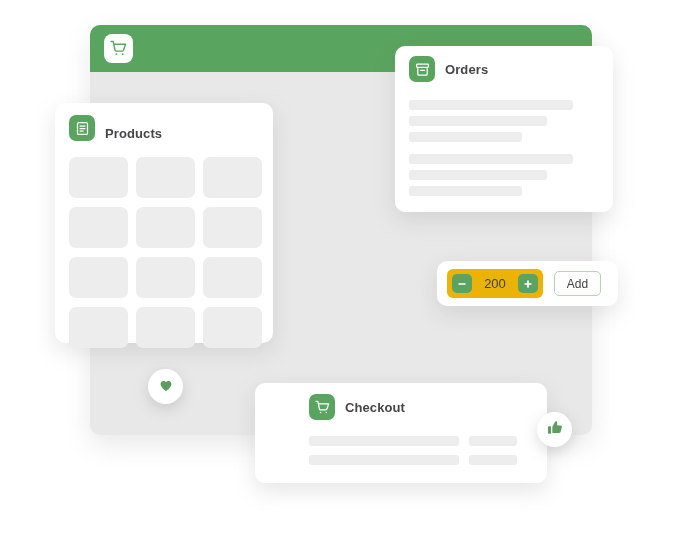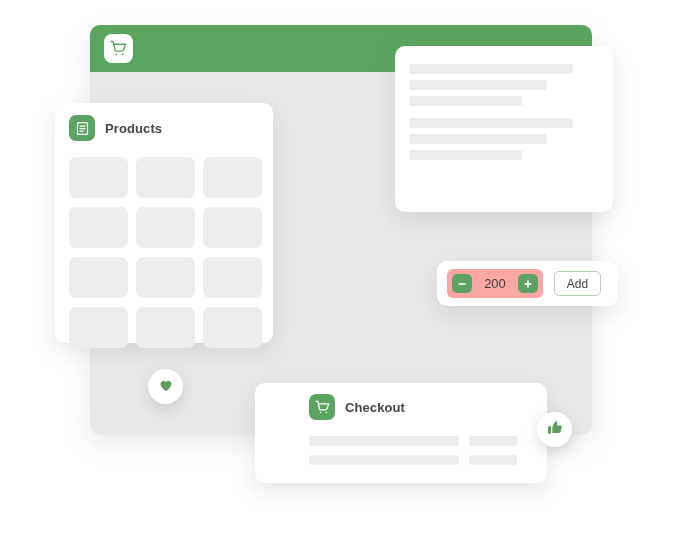--- a/index.html
+++ b/index.html
@@ -84,20 +84,21 @@
   
   #products-card {
     left: 55px;
     top: 103px;
     width: 218px;
     height: 240px;
     padding: 0;
   }
   #products-card .card-head {
     margin: 12px 0 0 14px;
+    align-items: flex-end;
   }
   #products-grid {
     margin: 16px 0 0 14px;
     display: grid;
     grid-template-columns: repeat(3, 59px);
     grid-template-rows: repeat(4, 41px);
     gap: 9px 8px;
   }
   .product-tile {
     background: #ededed;
@@ -154,21 +155,21 @@
     left: 437px;
     top: 261px;
     width: 181px;
     height: 45px;
     display: flex;
     align-items: center;
   }
   #stepper {
     margin-left: 10px;
     height: 29px;
-    background: #fca5a5;
+    background: #eab308;
     border-radius: 6px;
     display: flex;
     align-items: center;
     padding: 0 5px;
     gap: 6px;
   }
   .step-btn {
     width: 20px;
     height: 19px;
     background: #5ca262;
@@ -254,20 +255,30 @@
       <div class="product-tile"></div>
       <div class="product-tile"></div>
       <div class="product-tile"></div>
       <div class="product-tile"></div>
       <div class="product-tile"></div>
       <div class="product-tile"></div>
     </div>
   </div>
 
   <div class="card" id="orders-card">
+    <div class="card-head">
+      <span class="card-icon">
+        <svg width="15" height="15" viewBox="0 0 24 24" fill="none" stroke="#ffffff" stroke-width="2" stroke-linecap="round" stroke-linejoin="round">
+          <rect x="2.5" y="3.5" width="19" height="5" rx="1.2"></rect>
+          <path d="M4.5 8.5v11a1.5 1.5 0 0 0 1.5 1.5h12a1.5 1.5 0 0 0 1.5-1.5v-11"></path>
+          <line x1="9" y1="13.5" x2="15" y2="13.5"></line>
+        </svg>
+      </span>
+      <span class="card-title">Orders</span>
+    </div>
     <div id="orders-body">
       <div class="bar-group">
         <div class="bar" style="width:164px"></div>
         <div class="bar" style="width:138px"></div>
         <div class="bar" style="width:113px"></div>
       </div>
       <div class="bar-group">
         <div class="bar" style="width:164px"></div>
         <div class="bar" style="width:138px"></div>
         <div class="bar" style="width:113px"></div>

